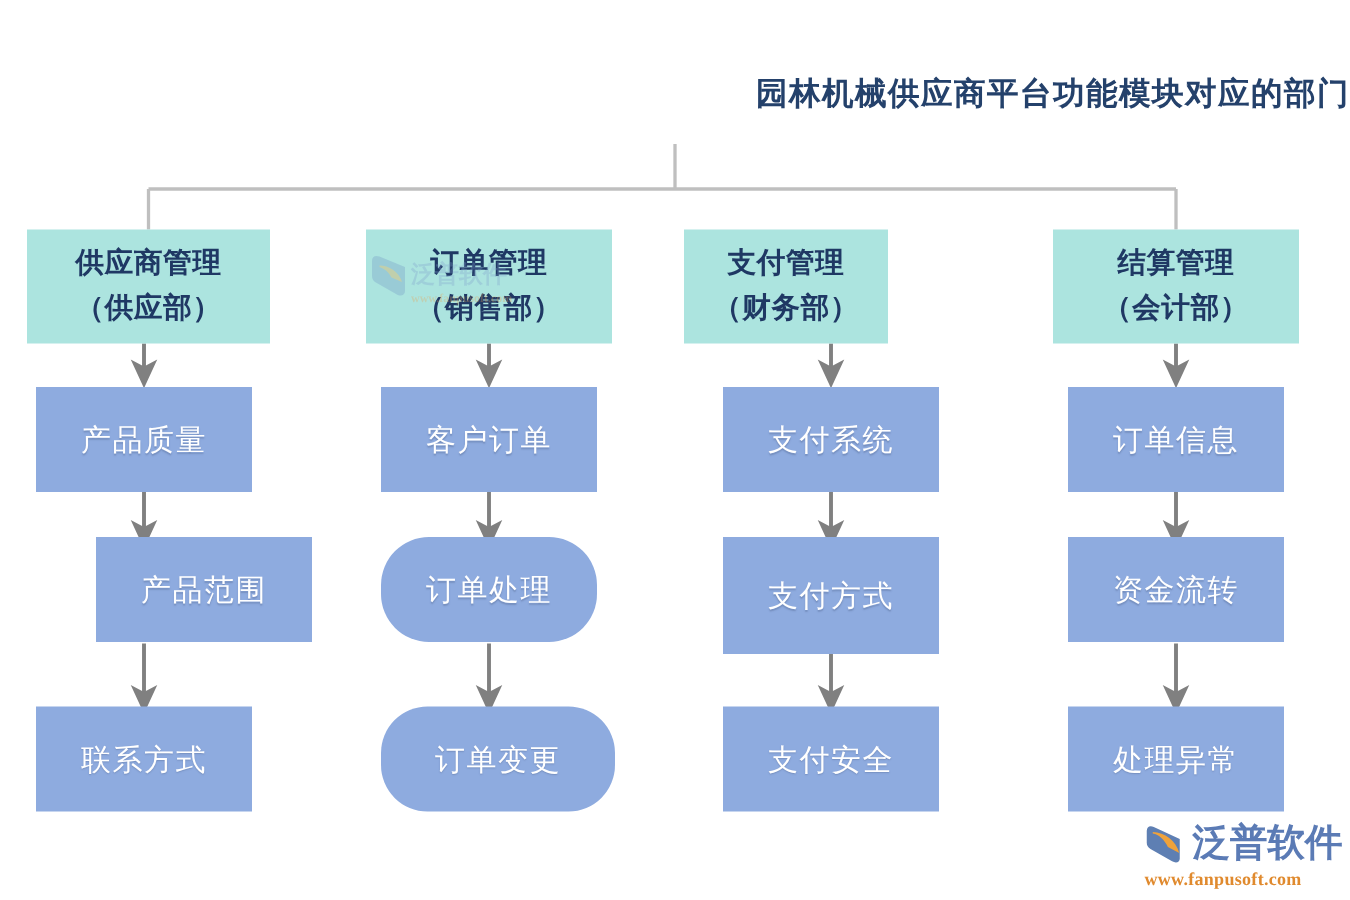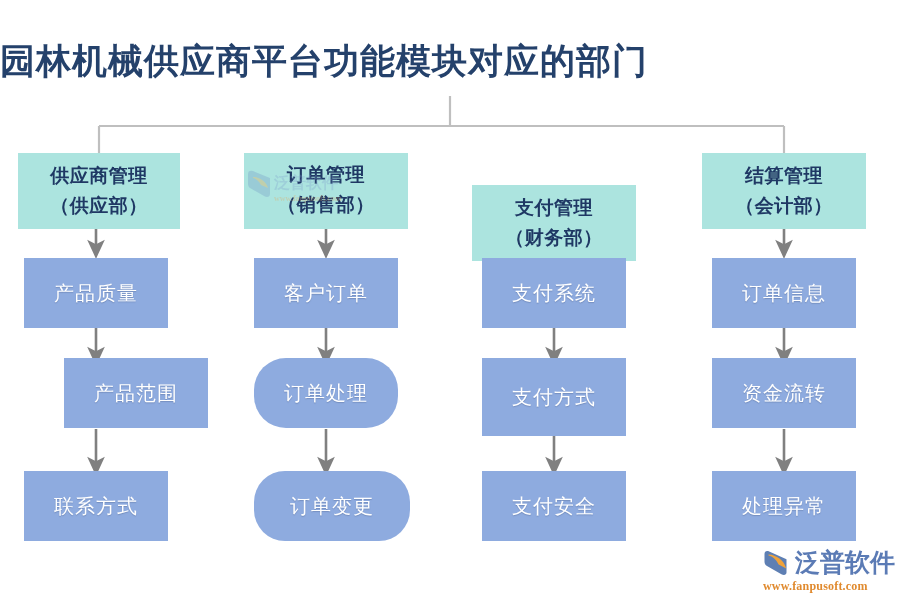--- a/index.html
+++ b/index.html
@@ -20,22 +20,22 @@
     width: 900px;
     height: 600px;
   }
 
   
   #diagram-title {
     position: absolute;
     left: 0;
     top: 44px;
     width: 900px;
-    text-align: left;
-    font-size: 35px;
+    text-align: right;
+    font-size: 21px;
     font-weight: bold;
     color: #24416b;
     letter-spacing: 1px;
     line-height: 36px;
     white-space: nowrap;
   }
 
   
   #connectors {
     position: absolute;
@@ -184,21 +184,21 @@
   <div class="mod-box" style="left:24px; top:471px; width:144px; height:70px;">联系方式</div>
 
   <div class="dept-box" style="left:244px; top:153px; width:164px; height:76px;font-family:Liberation Mono, monospace;">
     <span class="dept-line">订单管理</span>
     <span class="dept-line">（销售部）</span>
   </div>
   <div class="mod-box" style="left:254px; top:258px; width:144px; height:70px;">客户订单</div>
   <div class="mod-box" style="left:254px; top:358px; width:144px; height:70px;border-radius:32px;">订单处理</div>
   <div class="mod-box" style="left:254px; top:471px; width:156px; height:70px;border-radius:31px;">订单变更</div>
 
-  <div class="dept-box" style="left:472px; top:153px; width:164px; height:76px;margin-top:32px;">
+  <div class="dept-box" style="left:456px; top:153px; width:136px; height:76px;">
     <span class="dept-line">支付管理</span>
     <span class="dept-line">（财务部）</span>
   </div>
   <div class="mod-box" style="left:482px; top:258px; width:144px; height:70px;">支付系统</div>
   <div class="mod-box" style="left:482px; top:358px; width:144px; height:78px;">支付方式</div>
   <div class="mod-box" style="left:482px; top:471px; width:144px; height:70px;">支付安全</div>
 
   <div class="dept-box" style="left:702px; top:153px; width:164px; height:76px;">
     <span class="dept-line">结算管理</span>
     <span class="dept-line">（会计部）</span>

